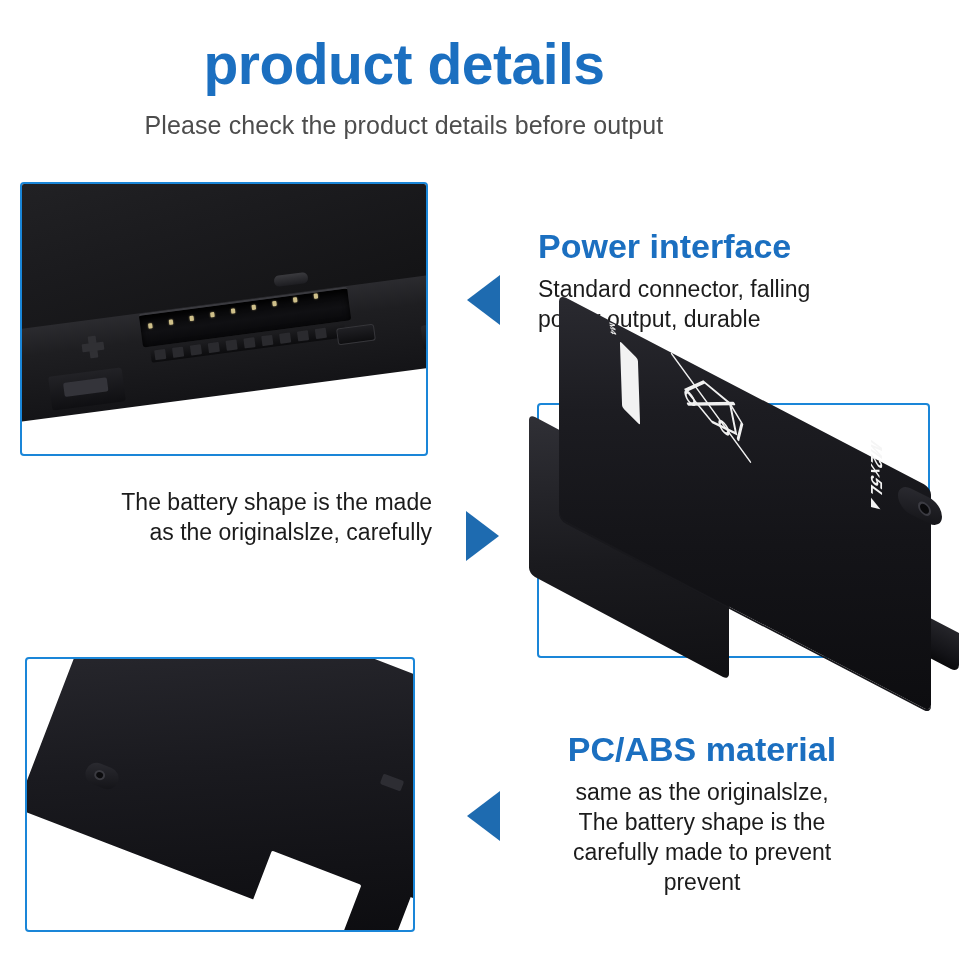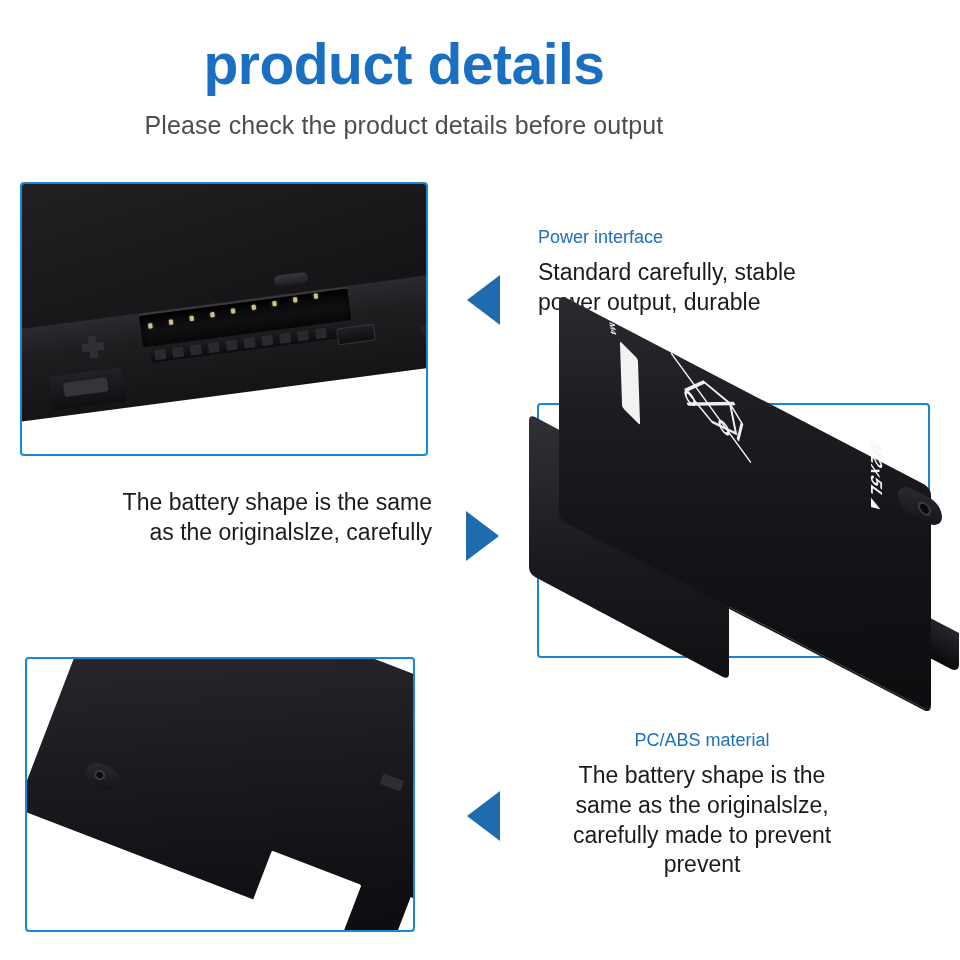--- a/index.html
+++ b/index.html
@@ -202,21 +202,21 @@
   
   .arrow { position:absolute; width:0; height:0; }
   .arrow-left  { border-top:25px solid transparent; border-bottom:25px solid transparent; border-right:33px solid #1e6bb0; }
   .arrow-right { border-top:25px solid transparent; border-bottom:25px solid transparent; border-left:33px solid #1e6bb0; }
   #arrow-power    { left:467px; top:275px; }
   #arrow-battery  { left:466px; top:511px; }
   #arrow-material { left:467px; top:791px; }
 
   
   .txt-block { position:absolute; }
-  .txt-head  { color:#1b6fc0; font-weight:normal; font-size:18px; line-height:1.1; }
+  .txt-head  { color:#1b6fc0; font-weight:bold; font-size:34px; line-height:1.1; }
   .txt-body  { color:#1b1b1b; font-size:23px; line-height:1.30; margin-top:10px; }
 
   #block-power    { left:538px; top:228px; width:360px; text-align:left; }
   #block-battery  { left:60px;  top:478px; width:372px; text-align:right; }
   #block-material { left:537px; top:731px; width:330px; text-align:center; }
 </style>
 </head>
 <body>
 
 <div id="header">
@@ -260,21 +260,21 @@
         <b></b>
       </div>
     <div class="conn-right-nub"></div>
   </div>
 </div>
 
 <div class="arrow arrow-left" id="arrow-power"></div>
 <div class="txt-block" id="block-power">
   <div class="txt-head">Power interface</div>
   <div class="txt-body">
-    <div>Standard carefully, stable</div>
+    <div>Standard connector, falling</div>
     <div>power output, durable</div>
   </div>
 </div>
 
 <div class="photo-panel" id="panel-label">
   <div class="photo-inner">
     <div class="lab-under"></div>
     <div class="lab-side"></div>
     <div class="lab-top">
       <div class="lab-white-strip"></div>
@@ -295,39 +295,39 @@
     </div>
     <div class="lab-tab">
         <i></i>
       </div>
   </div>
 </div>
 
 <div class="arrow arrow-right" id="arrow-battery"></div>
 <div class="txt-block" id="block-battery">
   <div class="txt-body">
-    <div>The battery shape is the same</div>
+    <div>The battery shape is the made</div>
     <div>as the originalslze, carefully</div>
   </div>
 </div>
 
 <div class="photo-panel" id="panel-case">
   <div class="photo-inner">
     <div class="case-edge"></div>
     <div class="case-top"></div>
     <div class="case-loop">
         <i></i>
       </div>
     <div class="case-nub"></div>
     <div class="case-notch"></div>
   </div>
 </div>
 
 <div class="arrow arrow-left" id="arrow-material"></div>
 <div class="txt-block" id="block-material">
   <div class="txt-head">PC/ABS material</div>
   <div class="txt-body">
+    <div>same as the originalslze,</div>
     <div>The battery shape is the</div>
-    <div>same as the originalslze,</div>
     <div>carefully made to prevent</div>
     <div>prevent</div>
   </div>
 </div>
 
 </body></html>

